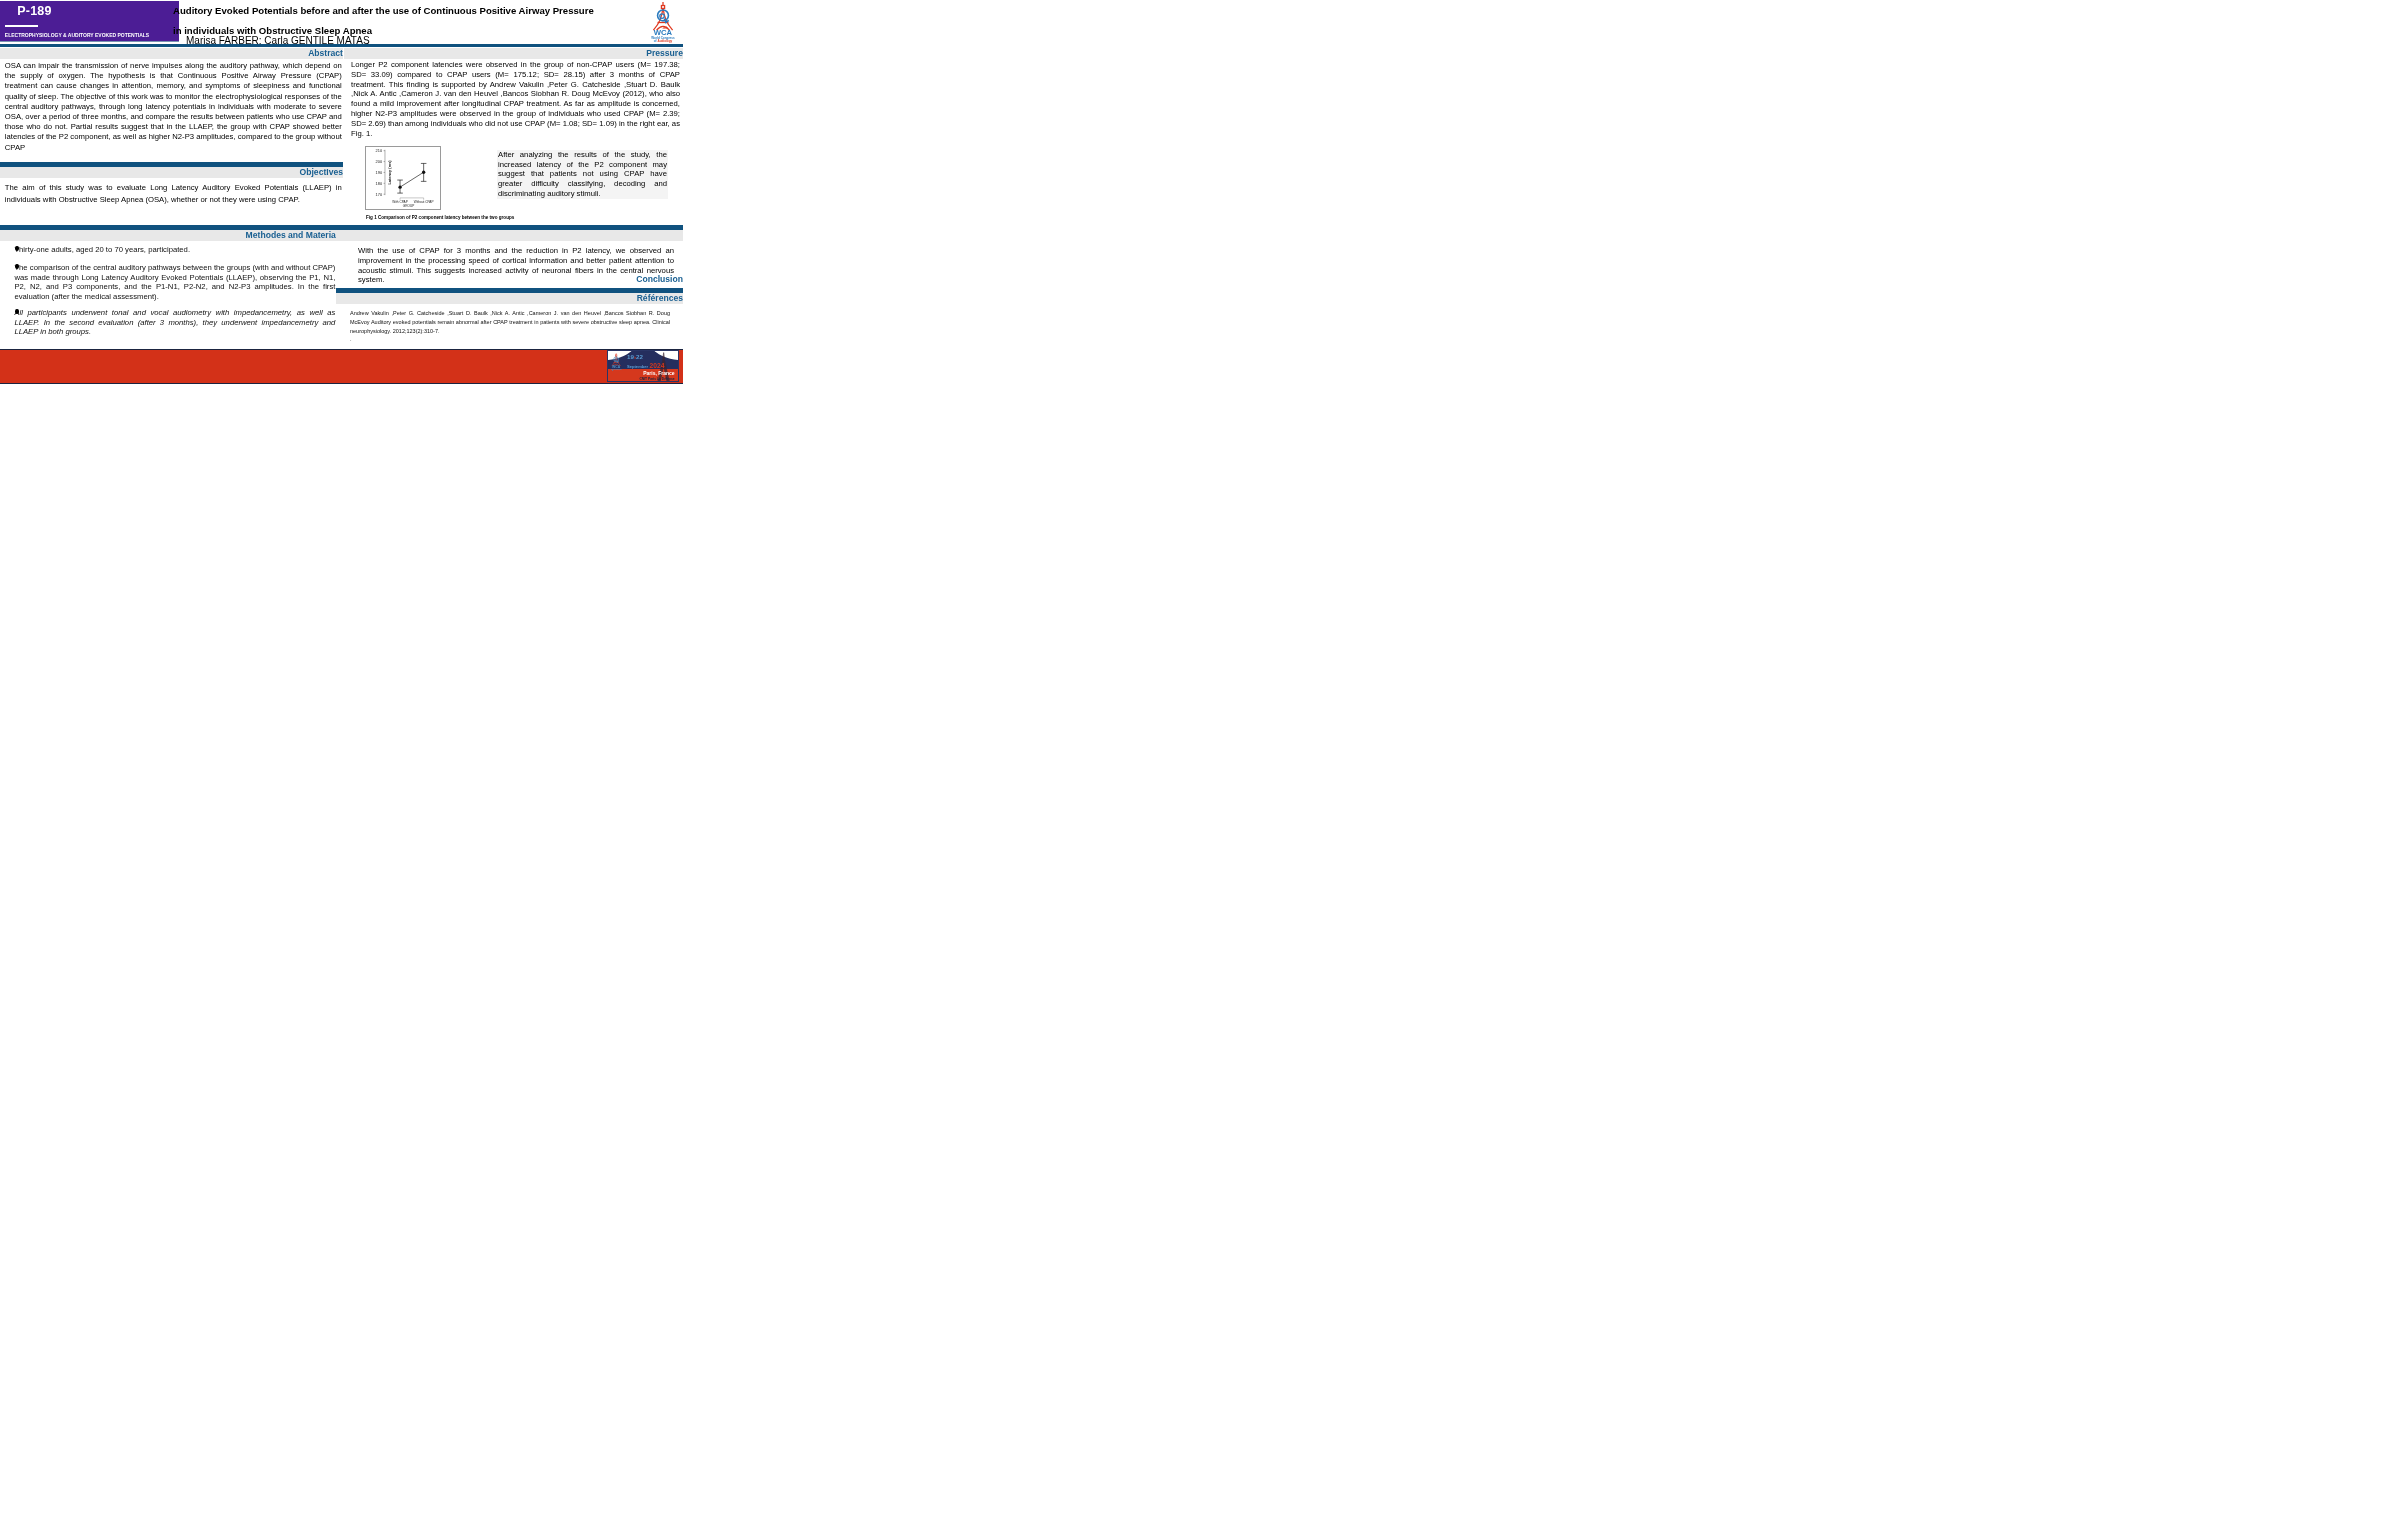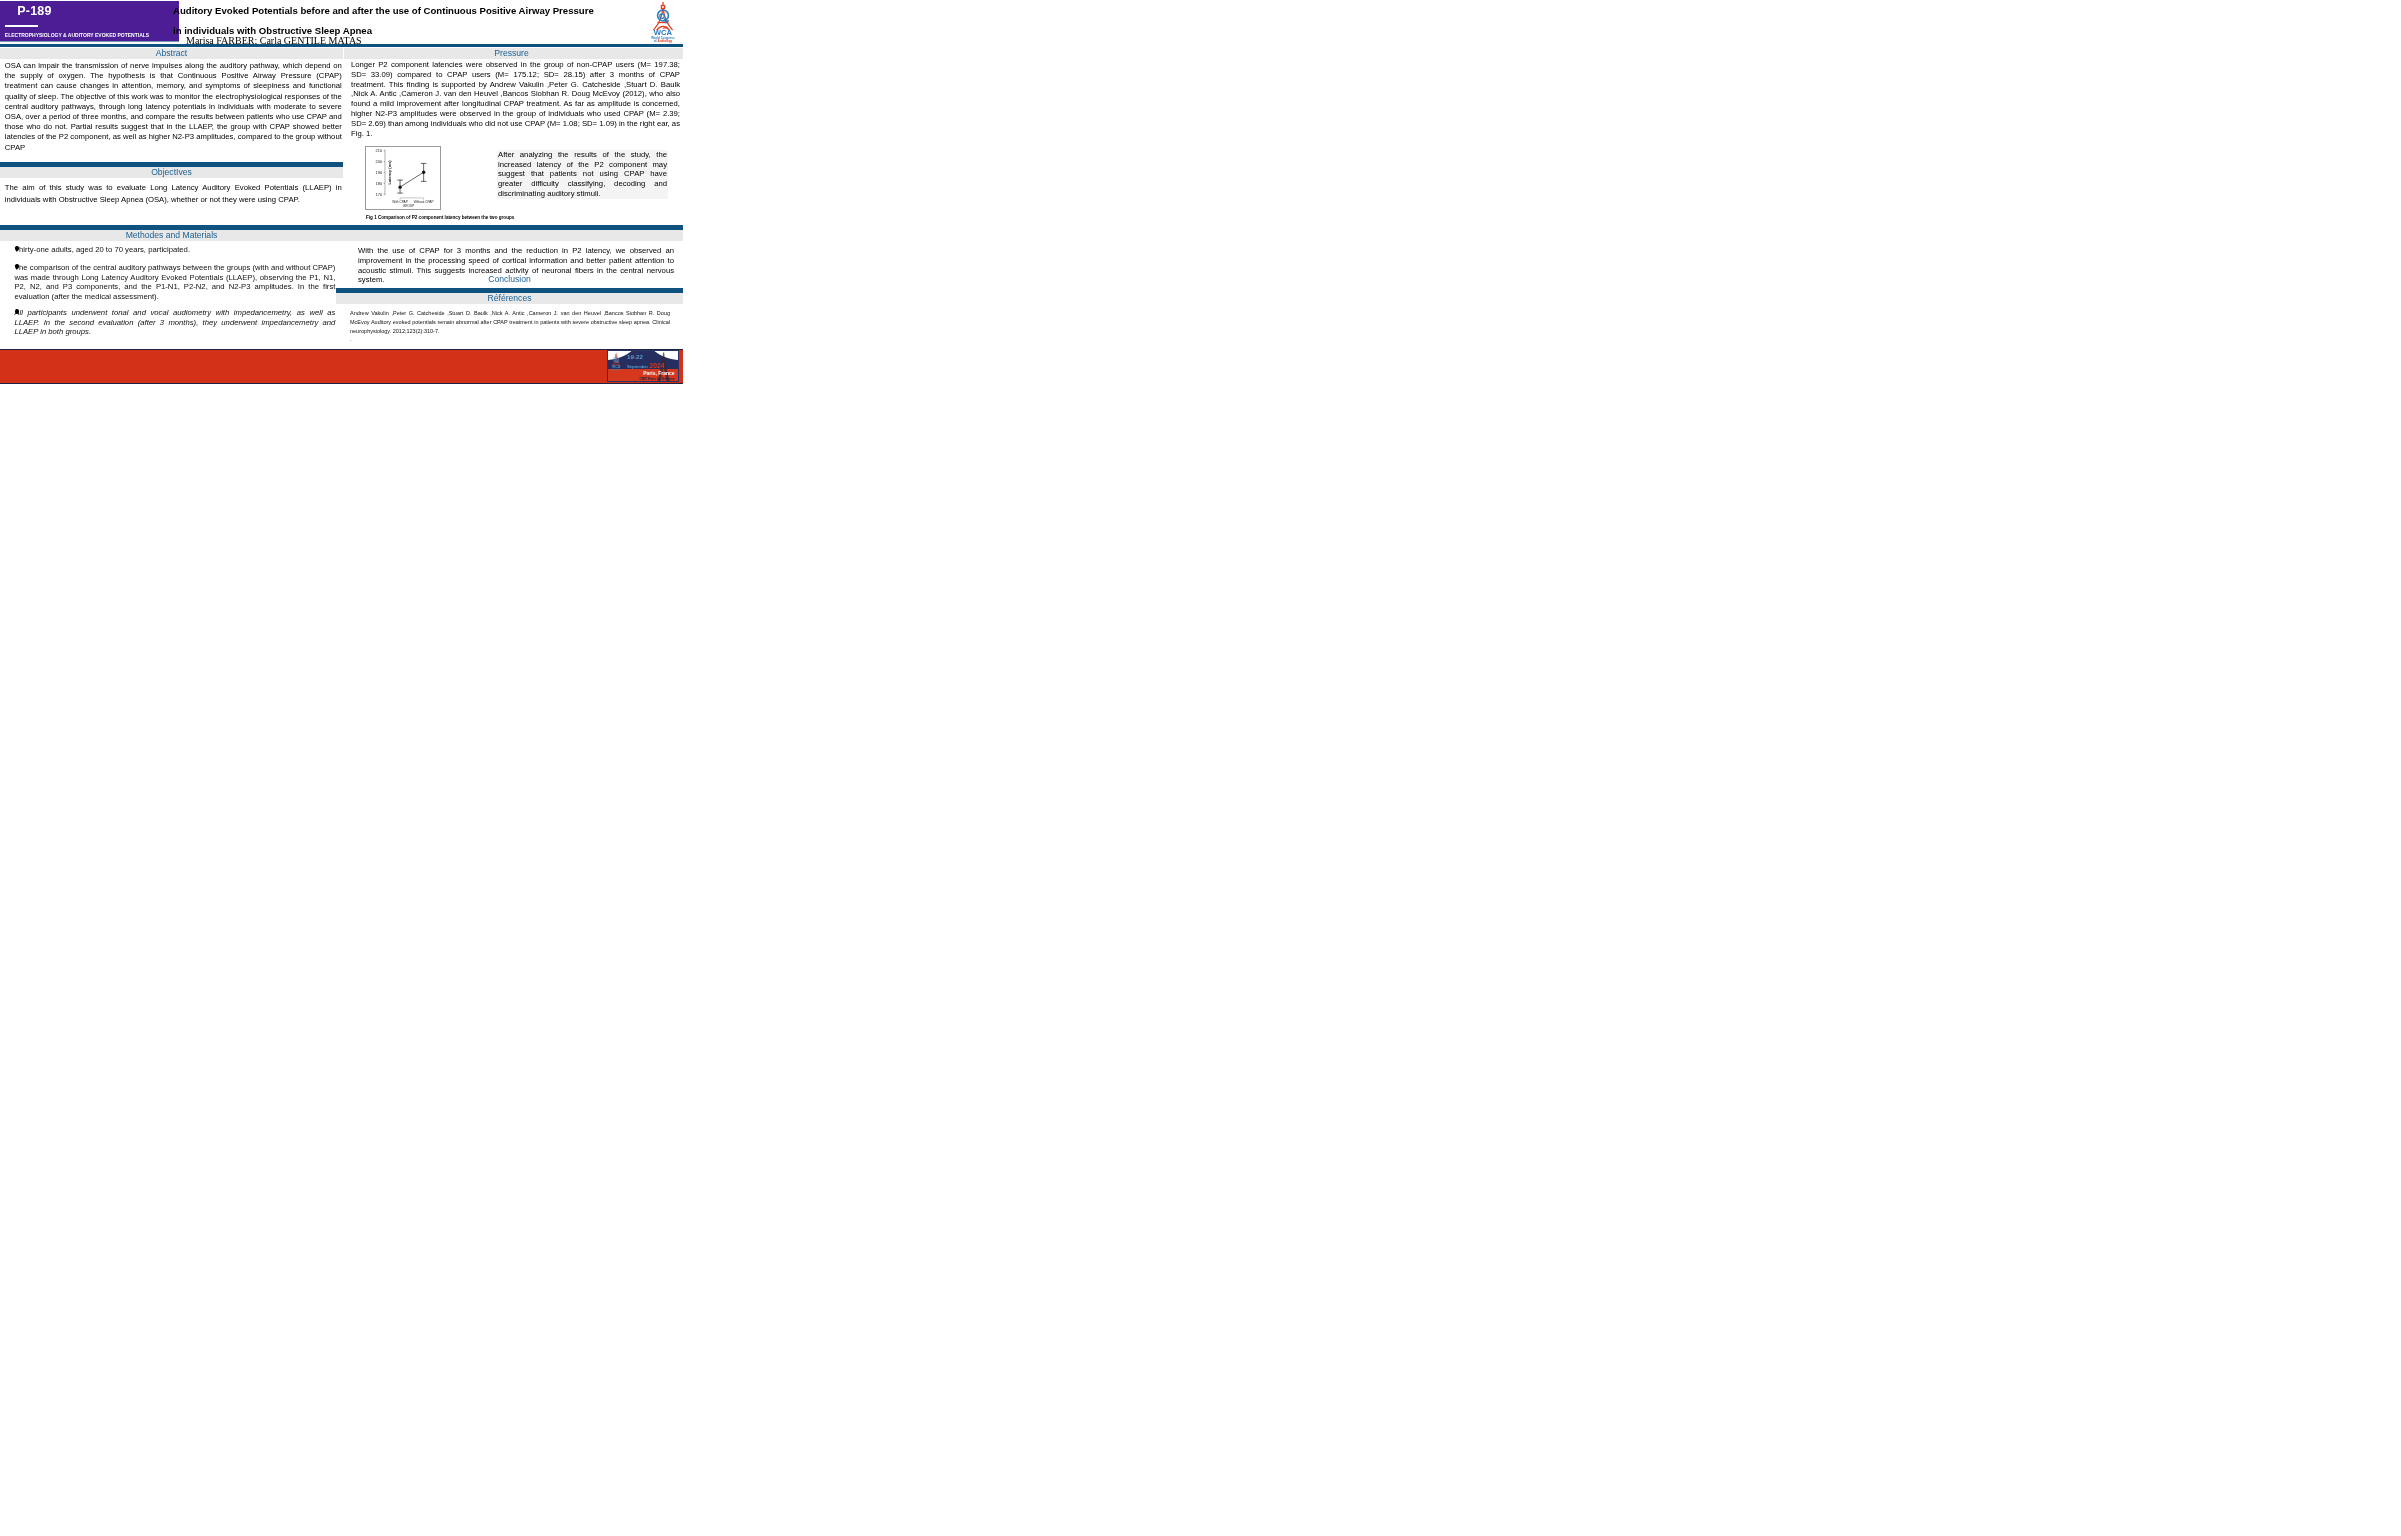--- a/index.html
+++ b/index.html
@@ -13,33 +13,33 @@
   
   .red-box {
     left:0; top:0.5px; width:179px; height:41px; background:#4c1d95;
     border-bottom:1.4px solid #7A92B4;
   }
   .p-code { left:17.3px; top:3.8px; font-size:12.5px; font-weight:bold; color:#fff; letter-spacing:0.2px; }
   .white-dash { left:4.8px; top:24px; width:33px; height:2.4px; background:#fff; }
   .track { left:4.8px; top:31px; width:171px; font-size:5px; font-weight:bold; color:#fff; }
   .title-line { left:173px; width:480px; font-weight:bold; font-size:9.6px; white-space:nowrap; color:#000; }
   .title-1 { top:4.8px; } .title-2 { top:25px; }
-  .authors { left:186px; top:35px; font-size:10px; white-space:nowrap; color:#000;font-family:Liberation Serif, serif; }
+  .authors { left:186px; top:35px; font-size:10px; white-space:nowrap; color:#000; }
 
   .wca-logo { right:3.8px; top:1px; width:32px; height:43px; }
   .wca-logo svg { width:100%; height:100%; }
 
   
   .blue-bar { background:#10527F; }
   .top-bar { left:0; top:44px; width:683px; height:3.4px; }
   .gray-band { background:#E8E8E8; }
   .band-top { left:0; top:48px; width:683px; height:10.6px; }
   .band-seam { left:343px; top:48px; width:1.4px; height:10.6px; background:#fff; }
   .sec-heading {
-    font-size:8.6px; font-weight:normal; color:#1A6092; text-align:center; line-height:10.6px;
+    font-size:8.6px; font-weight:bold; color:#1A6092; text-align:right; line-height:10.6px;
   }
   .h-abstract { left:0; top:48px; width:343px; }
   .h-results  { left:340px; top:48px; width:343px; }
 
   .ldiv1 { left:0; top:162px; width:343px; height:5.3px; }
   .band-obj { left:0; top:167px; width:343px; height:10.6px; }
   .h-objectives { left:0; top:167px; width:343px; }
   .ldiv2 { left:0; top:225px; width:343px; height:5.3px; }
   .band-meth { left:0; top:230px; width:343px; height:10.6px; }
   .h-methods { left:0; top:230px; width:343px; }

